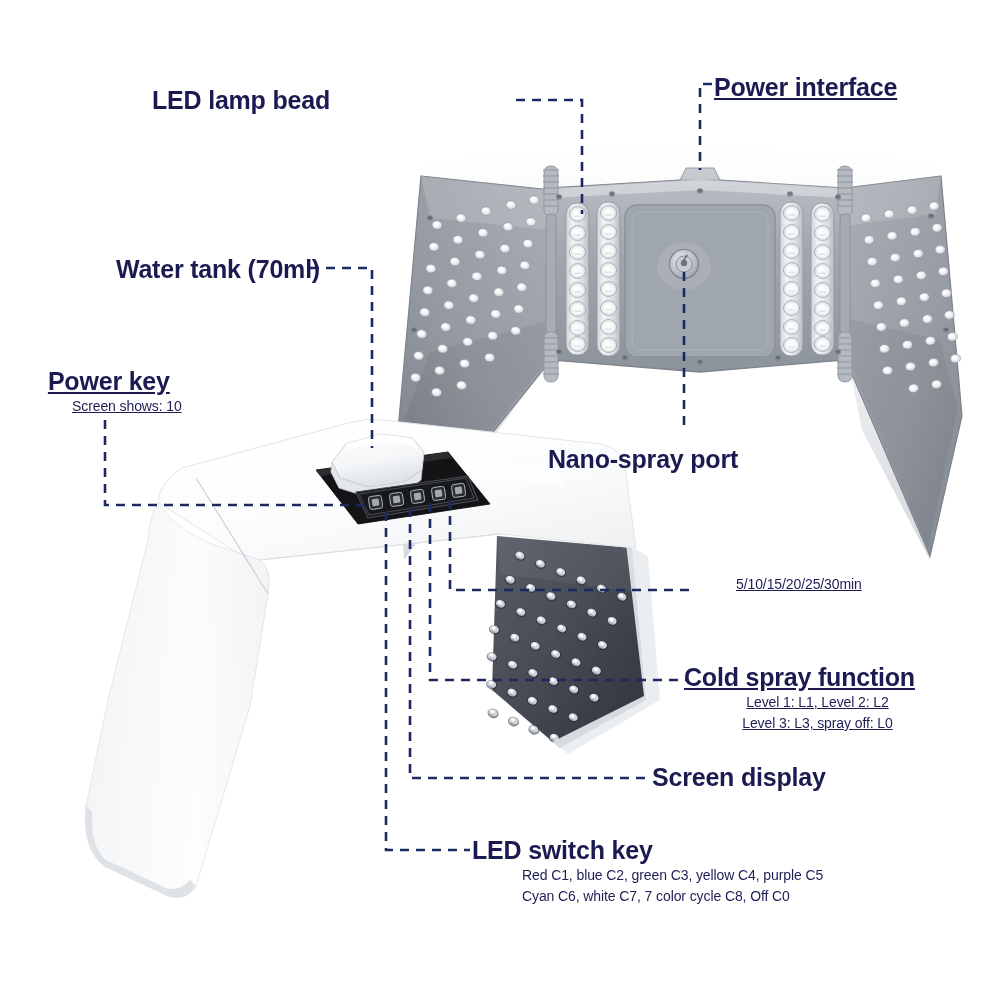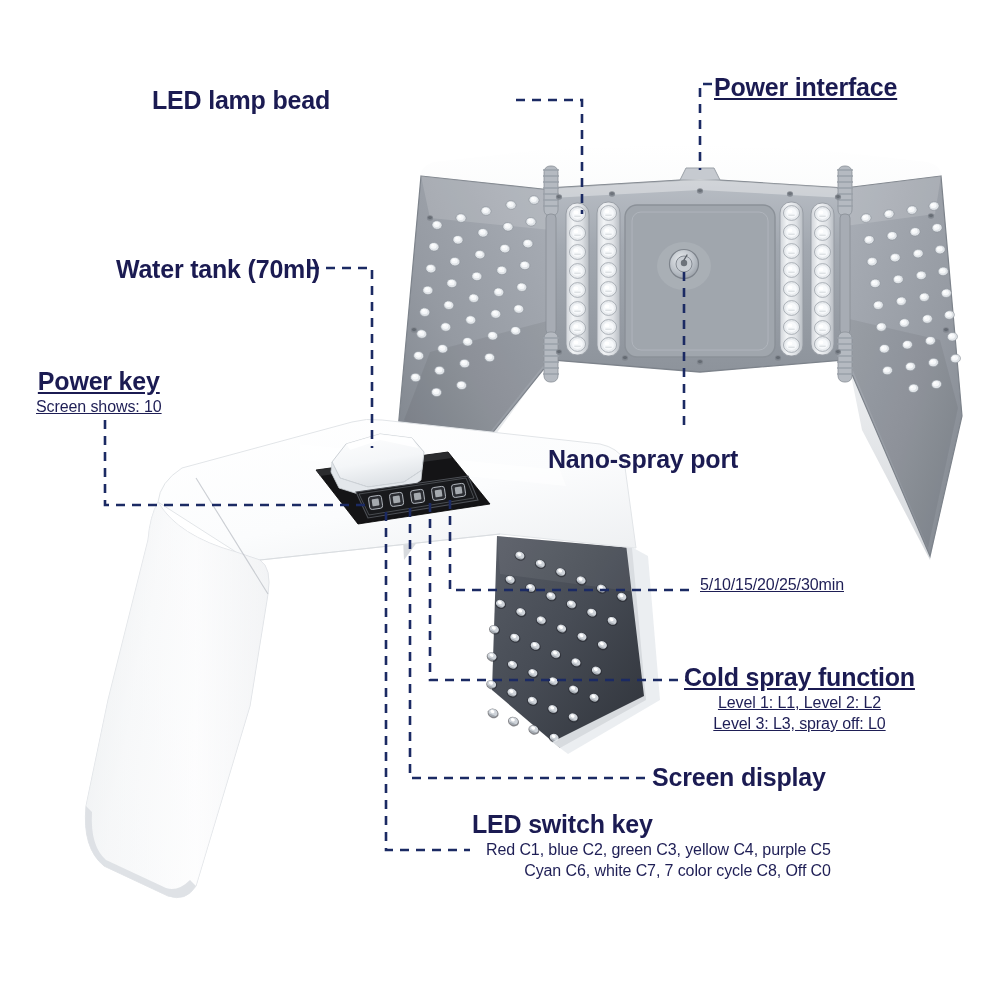--- a/index.html
+++ b/index.html
@@ -13,22 +13,22 @@
   #stage{position:absolute;inset:0;width:980px;height:1000px;}
   svg.layer{position:absolute;left:0;top:0;width:1000px;height:1000px;}
 
   
   .callout{position:absolute;color:#191a4e;white-space:nowrap;}
   .callout .title{
     font-size:25px;font-weight:700;line-height:30px;
     letter-spacing:-0.2px;color:#1b1b52;
   }
   .callout .sub{
-    font-size:16px;font-weight:400;line-height:21px;
-    color:#1e1e55;letter-spacing:-0.1px;
+    font-size:14px;font-weight:400;line-height:21px;
+    color:#1e1e55;letter-spacing:-0.1px;margin-left:36px;
   }
   .callout.center .title,.callout.center .sub{text-align:center;text-decoration:underline;}
   .callout.right .title,.callout.right .sub{text-align:right;}
   .callout.left .title,.callout.left .sub{text-align:left;}
 </style>
 </head>
 <body>
 
 <div id="stage">
 
@@ -520,19 +520,19 @@
   <div class="callout center" style="left:684px;top:662px;">
     <div class="title">Cold spray function</div>
     <div class="sub">Level 1: L1, Level 2: L2</div>
     <div class="sub">Level 3: L3, spray off: L0</div>
   </div>
 
   <div class="callout left" style="left:652px;top:762px;">
     <div class="title">Screen display</div>
   </div>
 
-  <div class="callout left" style="left:472px;top:809px;">
+  <div class="callout left" style="left:472px;top:835px;">
     <div class="title">LED switch key</div>
     <div class="sub" style="padding-left:14px;">Red C1, blue C2, green C3, yellow C4, purple C5</div>
-    <div class="sub" style="padding-left:14px;text-align:right;">Cyan C6, white C7, 7 color cycle C8, Off C0</div>
+    <div class="sub" style="padding-left:14px;">Cyan C6, white C7, 7 color cycle C8, Off C0</div>
   </div>
 
 </div>
 
 </body></html>

